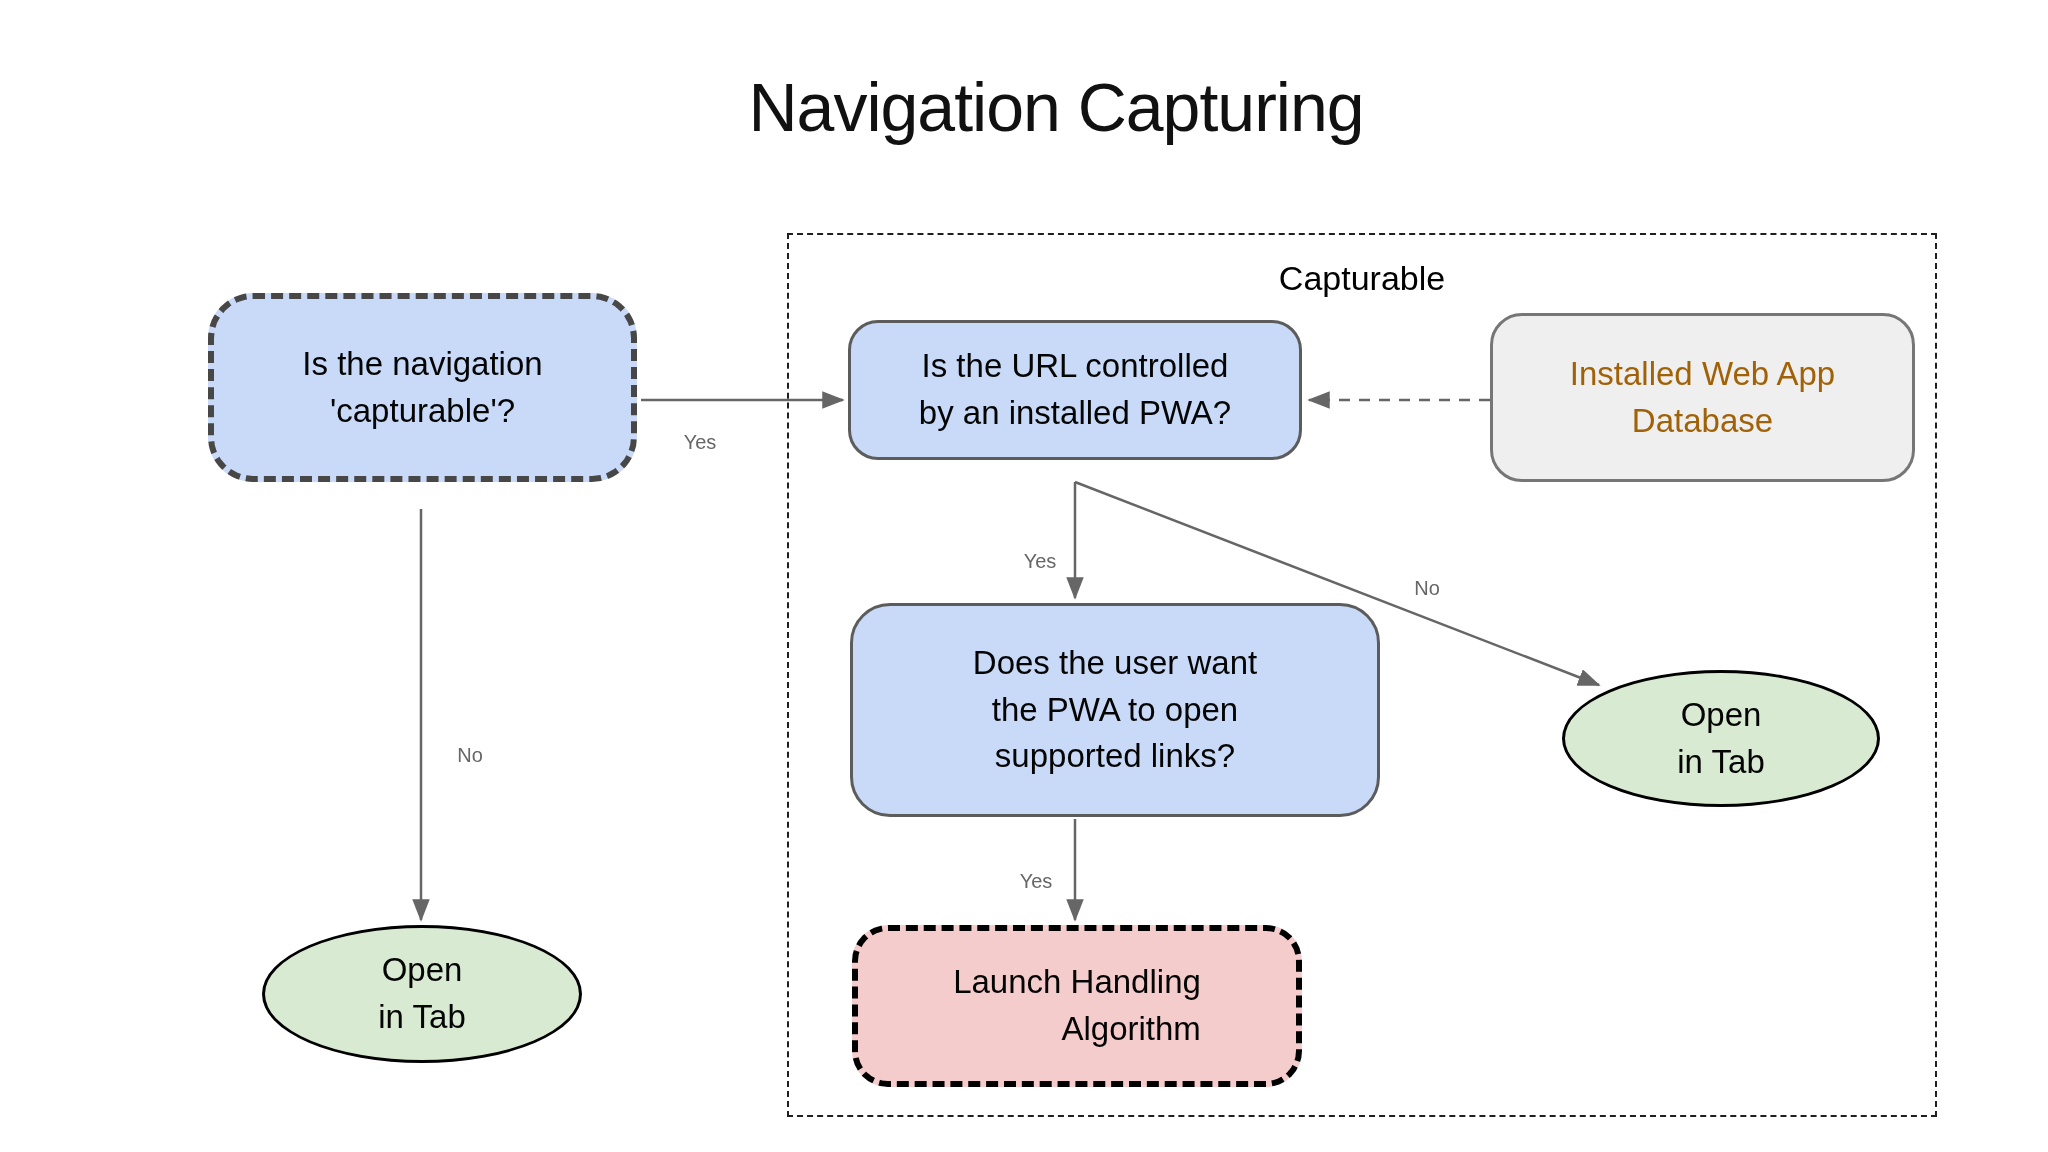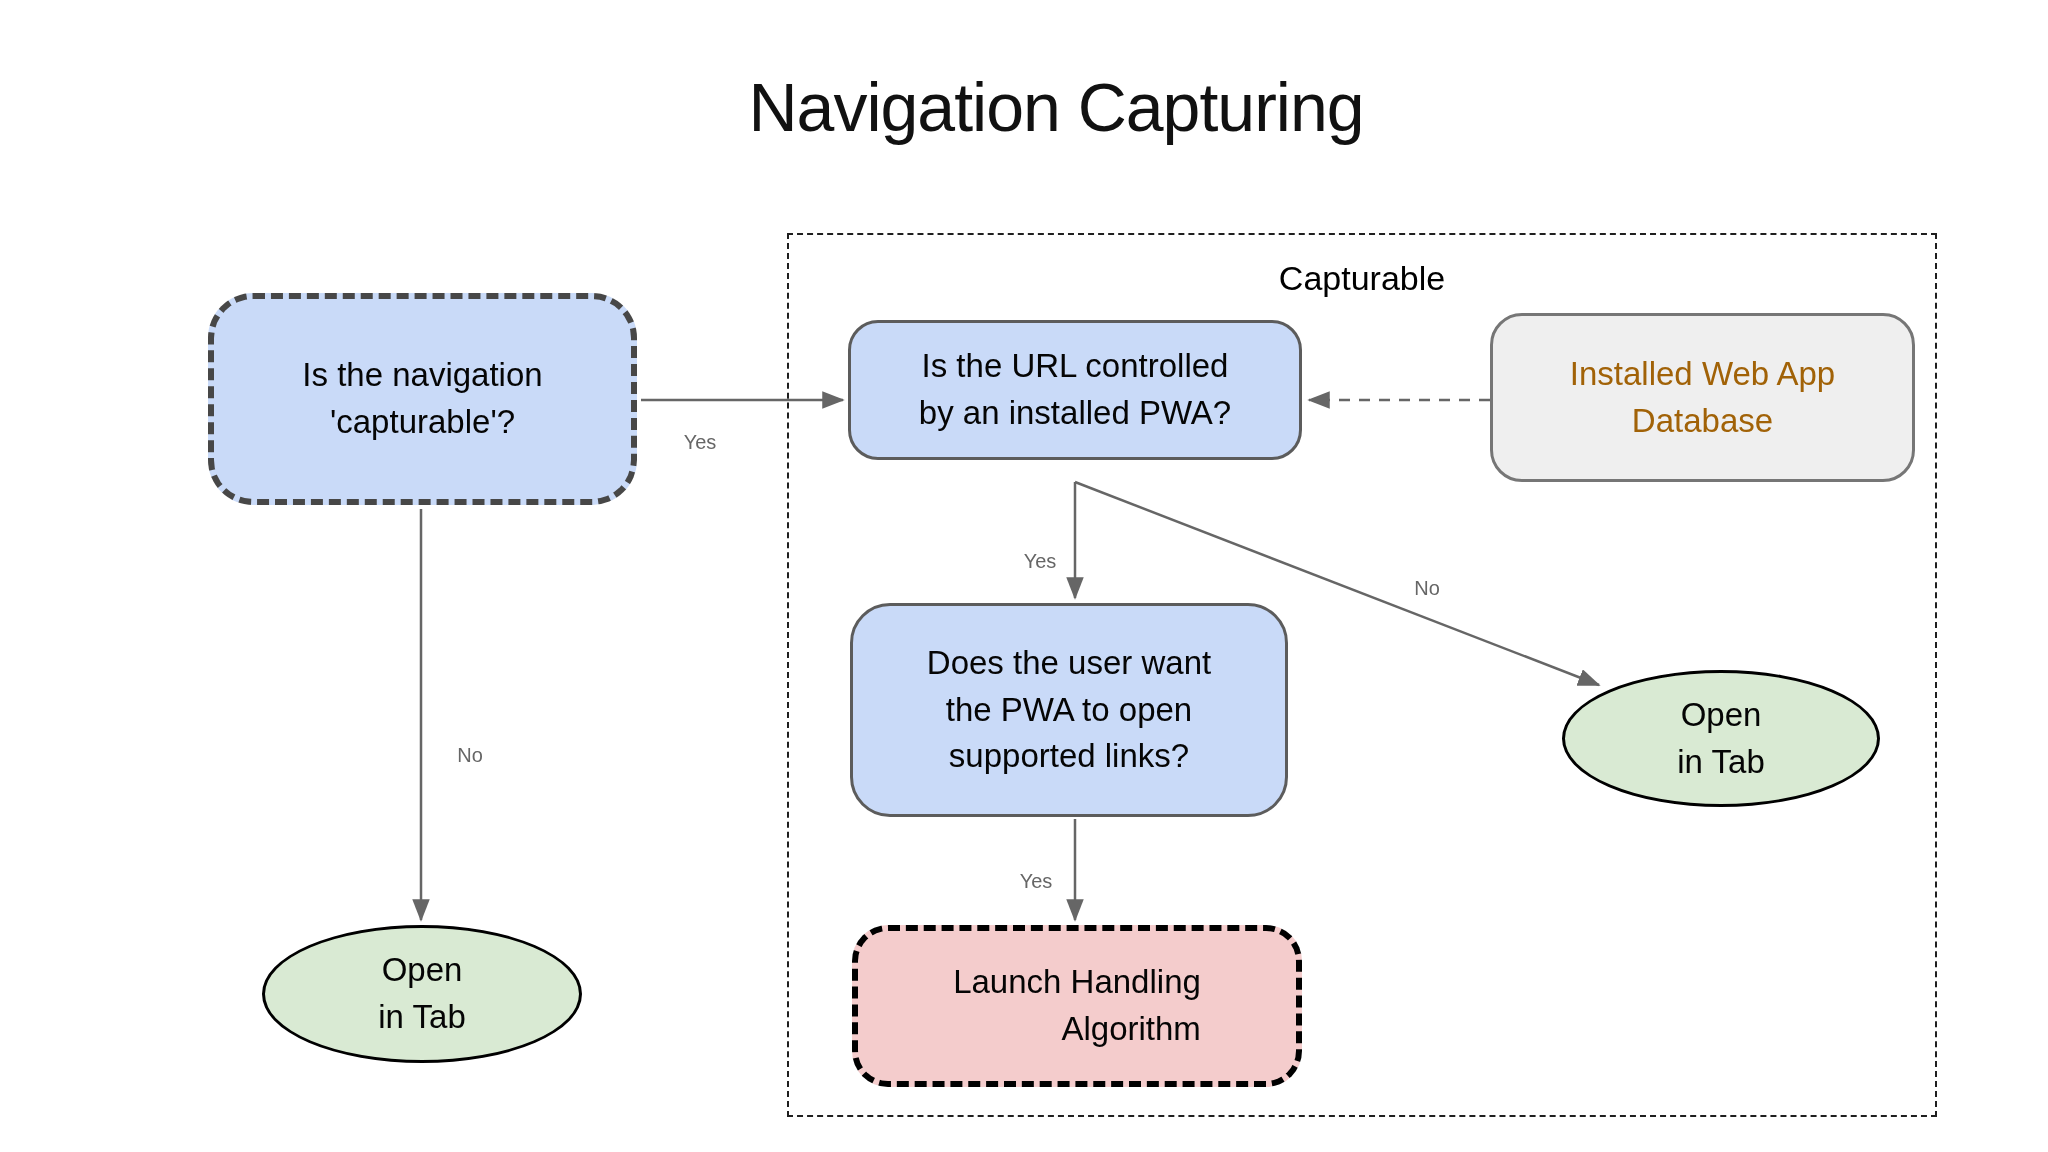--- a/index.html
+++ b/index.html
@@ -33,24 +33,24 @@
     font-size:34px;
   }
   .node{
     position:absolute;
     display:flex;align-items:center;justify-content:center;
     text-align:center;
     white-space:pre-line;
     font-size:33px;line-height:1.42;
     box-sizing:border-box;
   }
-  #nav-box{left:208px;top:293px;width:429px;height:212px;border-width:6px;border-style:dashed;border-radius:45px;}
+  #nav-box{left:208px;top:293px;width:429px;height:189px;border-width:6px;border-style:dashed;border-radius:45px;}
   #url-box{left:848px;top:320px;width:454px;height:140px;border-width:3px;border-style:solid;border-radius:30px;}
   #db-box{left:1490px;top:313px;width:425px;height:169px;border-width:3px;border-style:solid;border-radius:32px;}
-  #does-box{left:850px;top:603px;width:438px;height:214px;border-width:3px;border-style:solid;border-radius:40px;}
+  #does-box{left:850px;top:603px;width:530px;height:214px;border-width:3px;border-style:solid;border-radius:40px;}
   #launch-box{left:852px;top:925px;width:450px;height:162px;border-width:6px;border-style:dashed;border-radius:36px;text-align:right;}
   #tab-left{left:262px;top:925px;width:320px;height:138px;border-width:3px;border-style:solid;border-radius:50%;}
   #tab-right{left:1562px;top:670px;width:318px;height:137px;border-width:3px;border-style:solid;border-radius:50%;}
   .edge-label{
     position:absolute;
     transform:translate(-50%,-50%);
     font-size:20px;
     white-space:nowrap;
   }
   #lbl-yes-1{left:700px;top:442px;}

